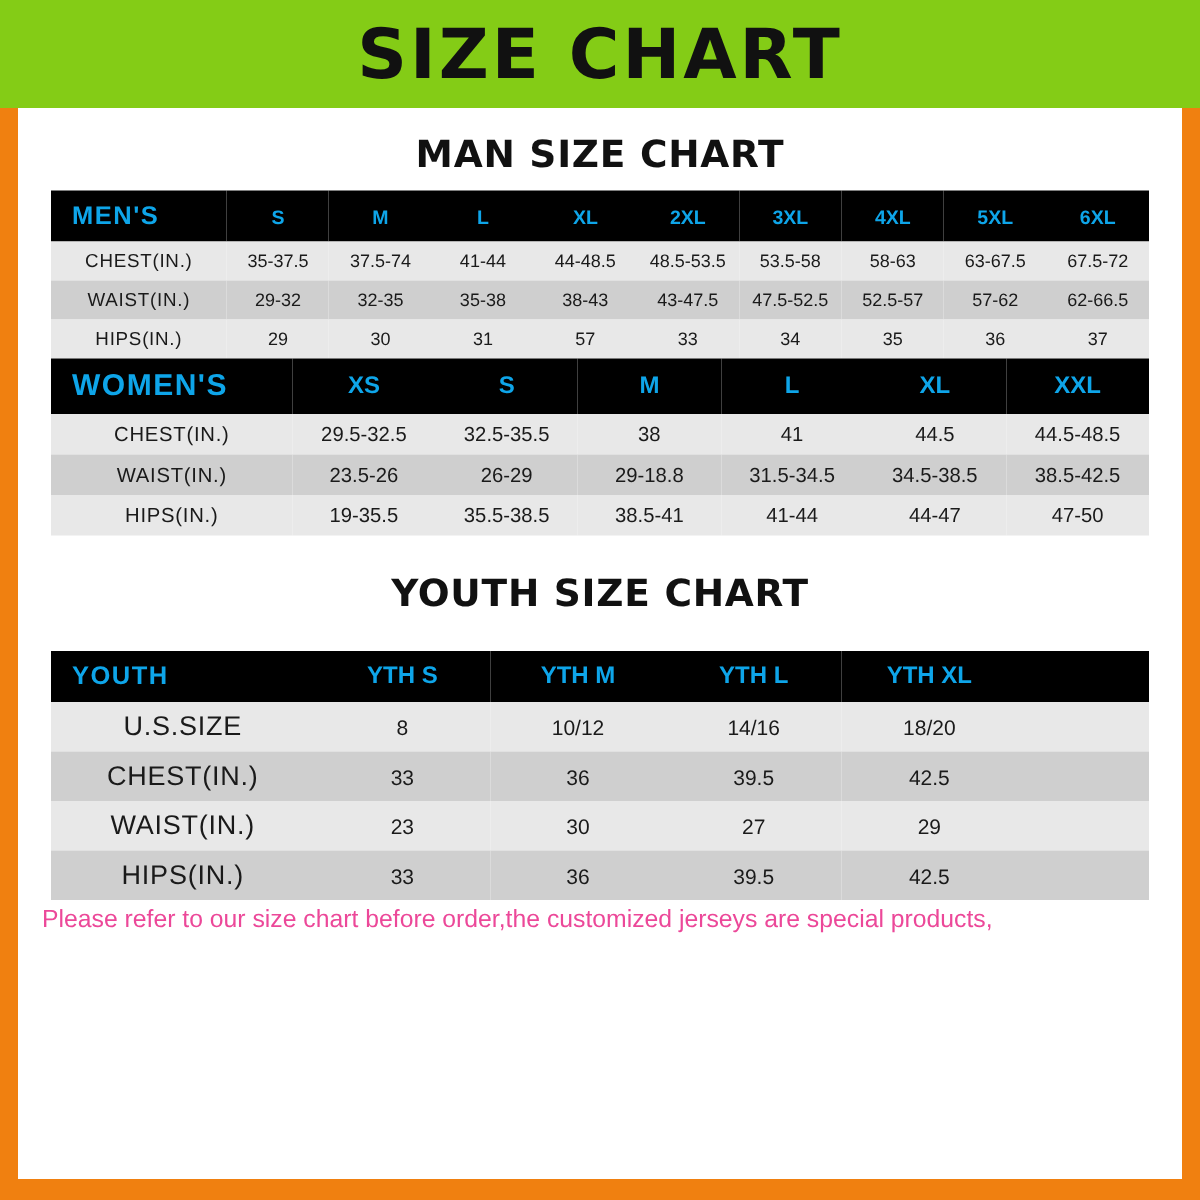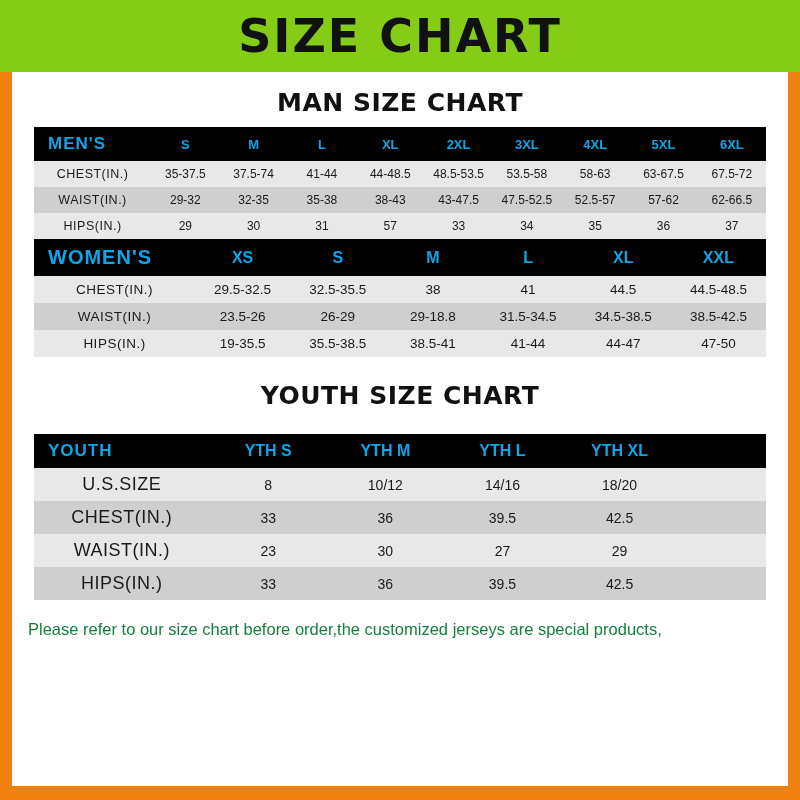--- a/index.html
+++ b/index.html
@@ -102,22 +102,22 @@
   #women-table td { font-size: 13.5px; }
   #women-table td.rlabel { font-size: 13.5px; }
 
   
   #youth-table th { font-size: 16px; }
   #youth-table th.hdr-label { font-size: 17px; }
   #youth-table td { font-size: 14px; }
   #youth-table td.rlabel { font-size: 18px; }
 
   .footer-note {
-    margin: 18px 16px 0;
-    color: #15803d;
+    margin: 2px 16px 0;
+    color: #ec4899;
     font-size: 16.5px;
     line-height: 1.45;
     text-align: left;
     font-family: "Liberation Sans", sans-serif;
   }
   .footer-bar {
     position: absolute;
     left: -12px;
     right: -12px;
     bottom: 0;

